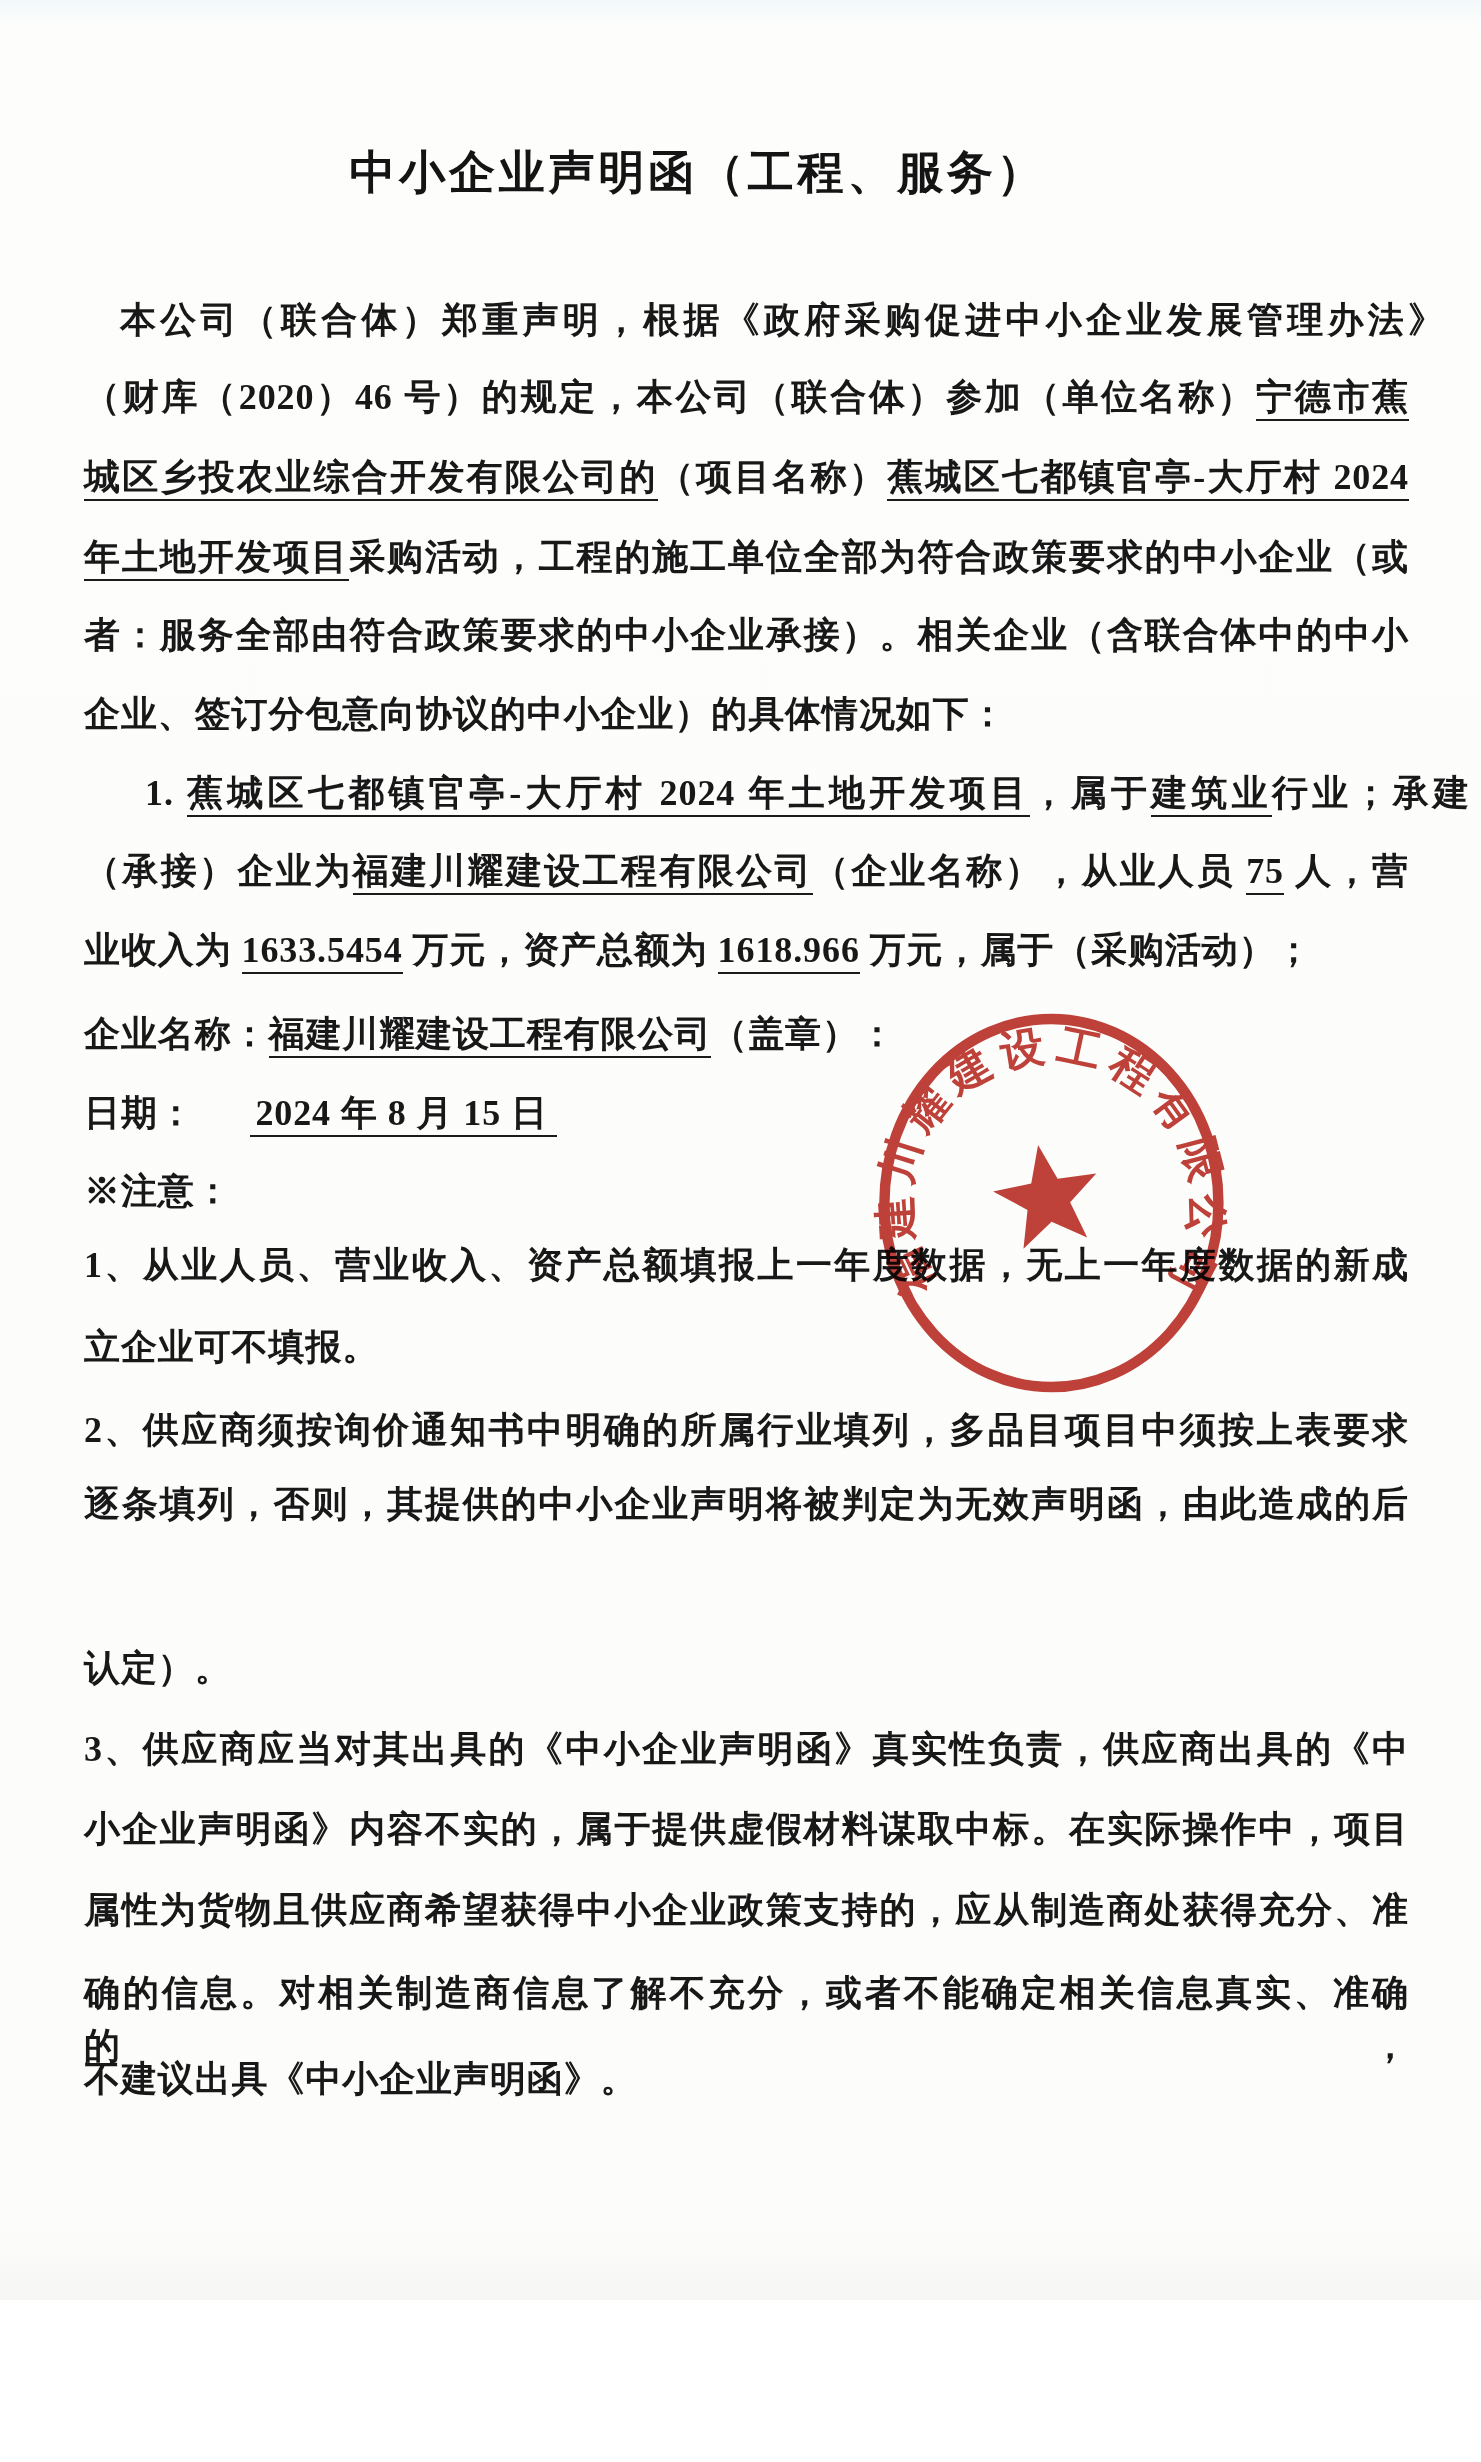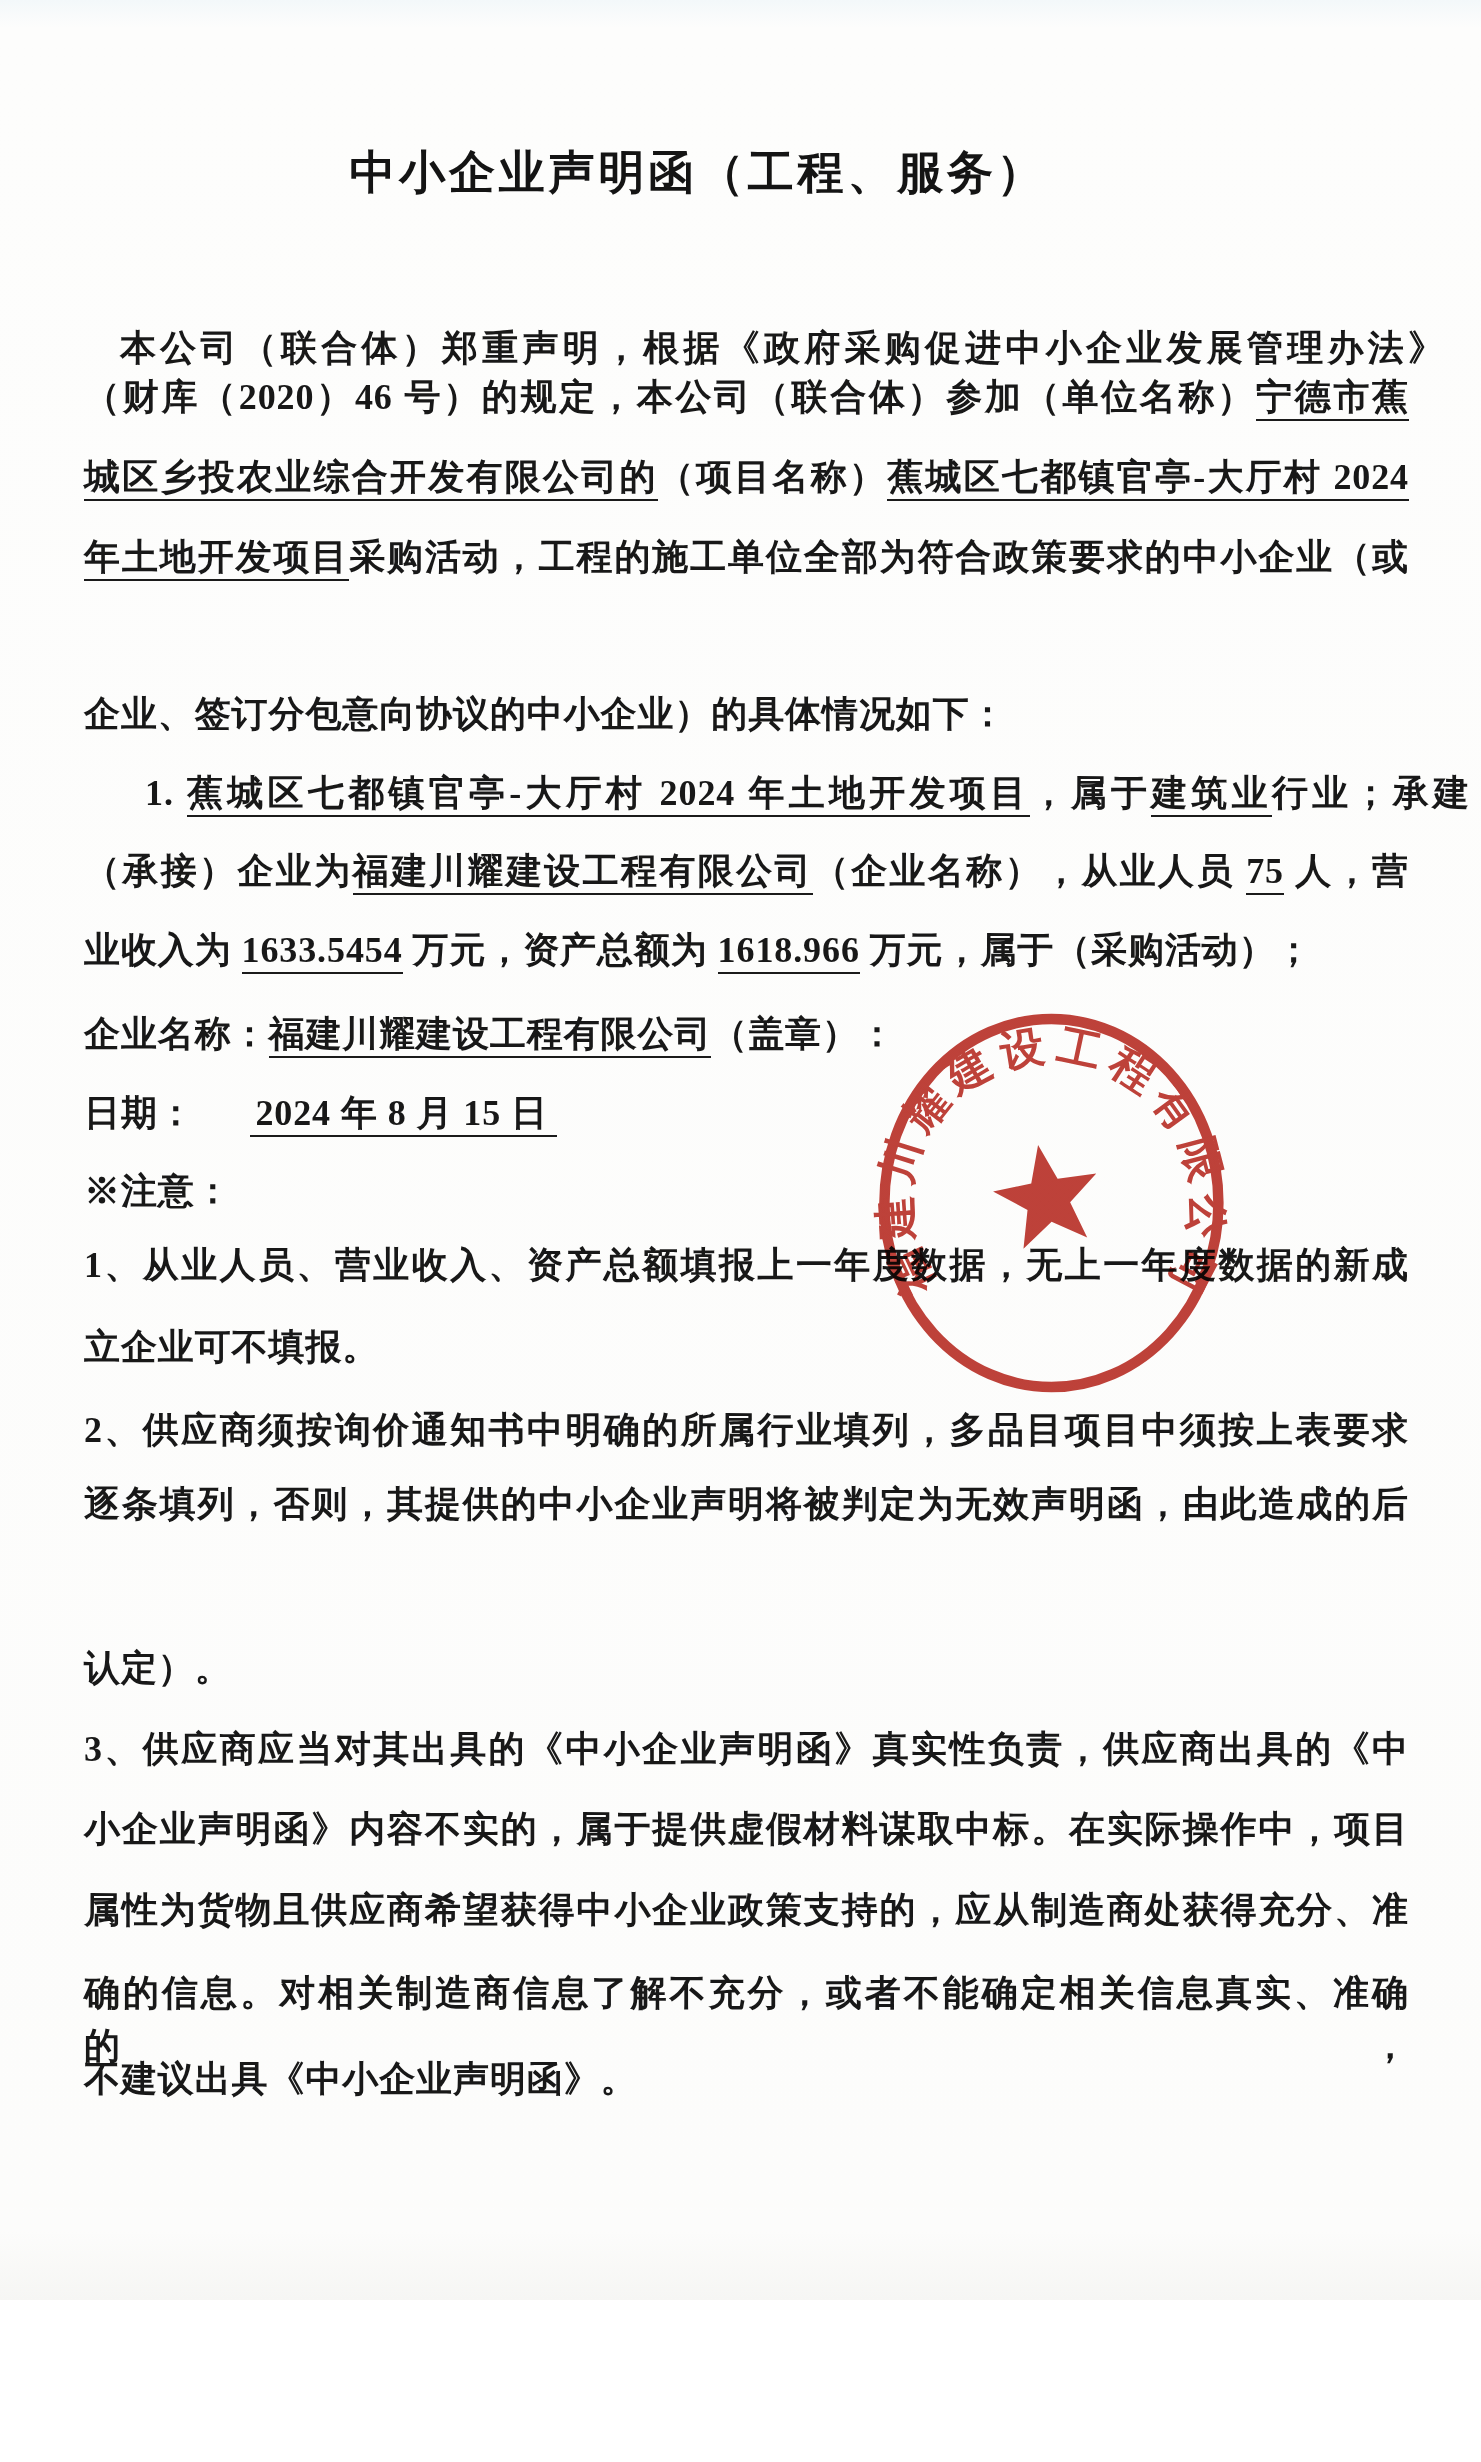--- a/index.html
+++ b/index.html
@@ -25,21 +25,21 @@
   .line{
     position:absolute;
     left:84px;width:1325px;
     font-size:36px;
     line-height:53px;
     font-weight:600;
     letter-spacing:0.9px;
     white-space:pre-wrap;
   }
   .j{ text-align:justify; text-align-last:justify; }
-  .ind1{ padding-left:36px;margin-top:28px; }
+  .ind1{ padding-left:36px; }
   .ind2{ padding-left:61px; }
   .u{
     border-bottom:2.8px solid #1b1b1b;
     padding-bottom:1.9px;
   }
   .dt-val{ margin-left:55px; padding:0 9.5px 1.9px 5.7px; }
   .seal{
     position:absolute;
     left:855px;top:994px;
     width:408px;height:418px;
@@ -57,20 +57,21 @@
   <div class="title">中小企业声明函（工程、服务）</div>
 
   <div class="line j ind1" style="top:294px"><span>本公司（联合体）郑重声明，根据《政府采购促进中小企业发展管理办法》</span></div>
 
   <div class="line j" style="top:371px"><span>（财库（2020）46 号）的规定，本公司（联合体）参加（单位名称）</span><span class="u">宁德市蕉</span></div>
 
   <div class="line j" style="top:451px"><span class="u">城区乡投农业综合开发有限公司的</span><span>（项目名称）</span><span class="u">蕉城区七都镇官亭-大厅村 2024</span></div>
 
   <div class="line j" style="top:531px"><span class="u">年土地开发项目</span><span>采购活动，工程的施工单位全部为符合政策要求的中小企业（或</span></div>
 
+  <div class="line j" style="top:609px"><span>者：服务全部由符合政策要求的中小企业承接）。相关企业（含联合体中的中小</span></div>
 
   <div class="line" style="top:688px"><span>企业、签订分包意向协议的中小企业）的具体情况如下：</span></div>
 
   <div class="line j ind2" style="top:767px"><span>1. </span><span class="u">蕉城区七都镇官亭-大厅村 2024 年土地开发项目</span><span>，属于</span><span class="u">建筑业</span><span>行业；承建</span></div>
 
   <div class="line j" style="top:845px"><span>（承接）企业为</span><span class="u">福建川耀建设工程有限公司</span><span>（企业名称），从业人员 </span><span class="u">75</span><span> 人，营</span></div>
 
   <div class="line" style="top:924px"><span>业收入为 </span><span class="u">1633.5454</span><span> 万元，资产总额为 </span><span class="u">1618.966</span><span> 万元，属于（采购活动）；</span></div>
 
   <div class="line" style="top:1008px"><span>企业名称：</span><span class="u">福建川耀建设工程有限公司</span><span>（盖章）：</span></div>

